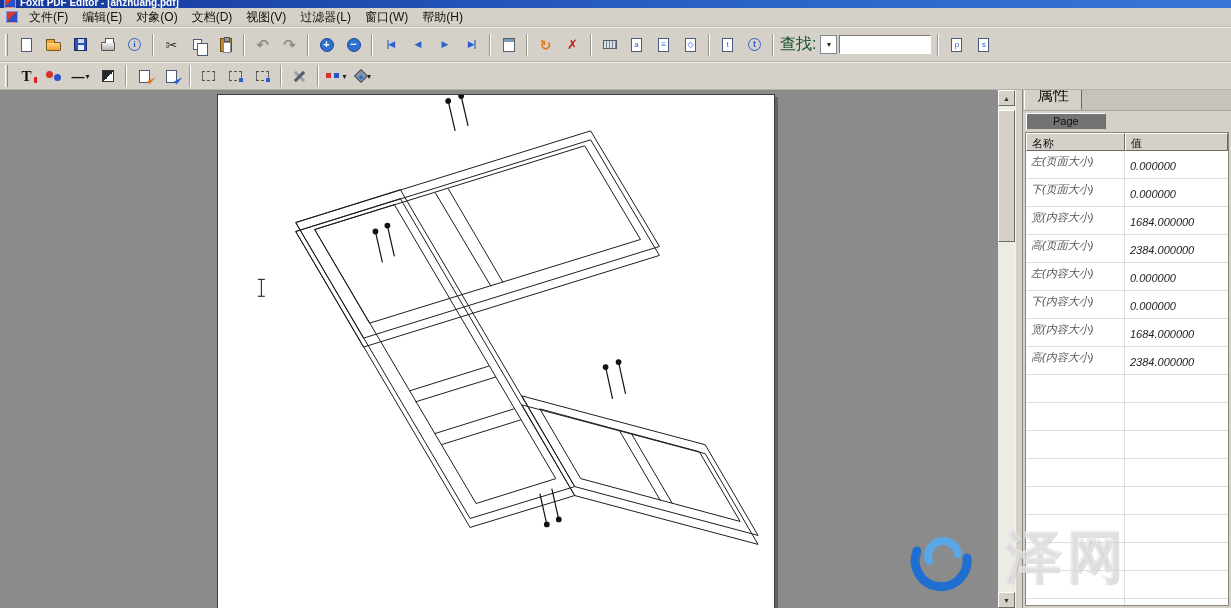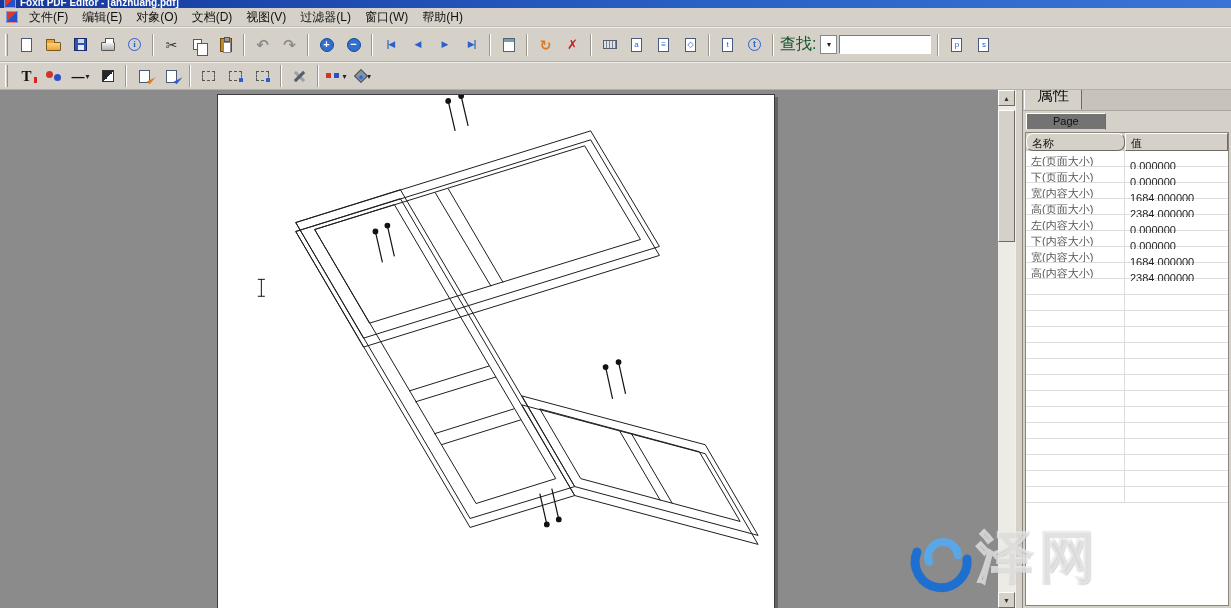--- a/index.html
+++ b/index.html
@@ -93,27 +93,27 @@
 
   
   .props{position:absolute;left:1022px;top:0;right:0;bottom:0;background:#d5d1c8;border-left:1px solid #8a867e;}
   .ptab-row{height:21px;background:#c7c3bb;display:flex;align-items:flex-end;padding-left:1px;border-bottom:1px solid #aaa69e;}
   .ptab{background:#d5d1c8;border:1px solid;border-color:#fff #6e6a64 #d5d1c8 #fff;padding:2px 12px 3px;font-size:16px;color:#111;}
   .ptab-row2{height:19px;background:#d5d1c8;display:flex;align-items:flex-end;padding-left:3px;}
   .ptab2{background:#737373;border:1px solid;border-color:#fff #6e6a64 #d5d1c8 #fff;padding:1px 26px 2px;font-size:11px;color:#111;margin-top:30px;}
   .ptable-wrap{position:absolute;left:2px;right:2px;top:42px;bottom:2px;background:#fff;border:1px solid #8a867e;overflow:hidden;}
   .phead{display:flex;height:18px;background:#d5d1c8;}
   .phcell{flex:1;border:1px solid;border-color:#fff #6e6a64 #6e6a64 #fff;padding:2px 5px;font-size:11px;color:#111;overflow:hidden;white-space:nowrap;}
-  .phcell.name{flex:0 0 99px;border-radius:7px;}
-  .prow{display:flex;height:16px;border-bottom:1px solid #ddd;font-size:11px;}
+  .phcell.name{flex:0 0 99px;}
+  .prow{display:flex;height:28px;border-bottom:1px solid #ddd;font-size:11px;font-style:italic;}
   .prow .n{flex:0 0 99px;border-right:1px solid #ddd;padding:3px 5px;color:#555;overflow:hidden;white-space:nowrap;}
   .prow .v{flex:1;padding:9px 5px;color:#222;overflow:hidden;white-space:nowrap;}
 
   
-  .watermark{position:absolute;left:903px;top:430px;display:flex;align-items:flex-end;z-index:50;pointer-events:none;}
+  .watermark{position:absolute;left:903px;top:430px;display:flex;align-items:center;z-index:50;pointer-events:none;gap:28px;}
   .wtext{font-size:56px;font-weight:bold;letter-spacing:6px;color:rgba(255,255,255,.10);-webkit-text-stroke:2px rgba(232,232,232,.75);text-shadow:1px 1px 1px rgba(90,90,90,.35);}
 </style>
 </head>
 <body>
 
 <div class="app">
 
   <div class="titlebar">
     <div class="tinner">
       <span class="appicon"></span>

